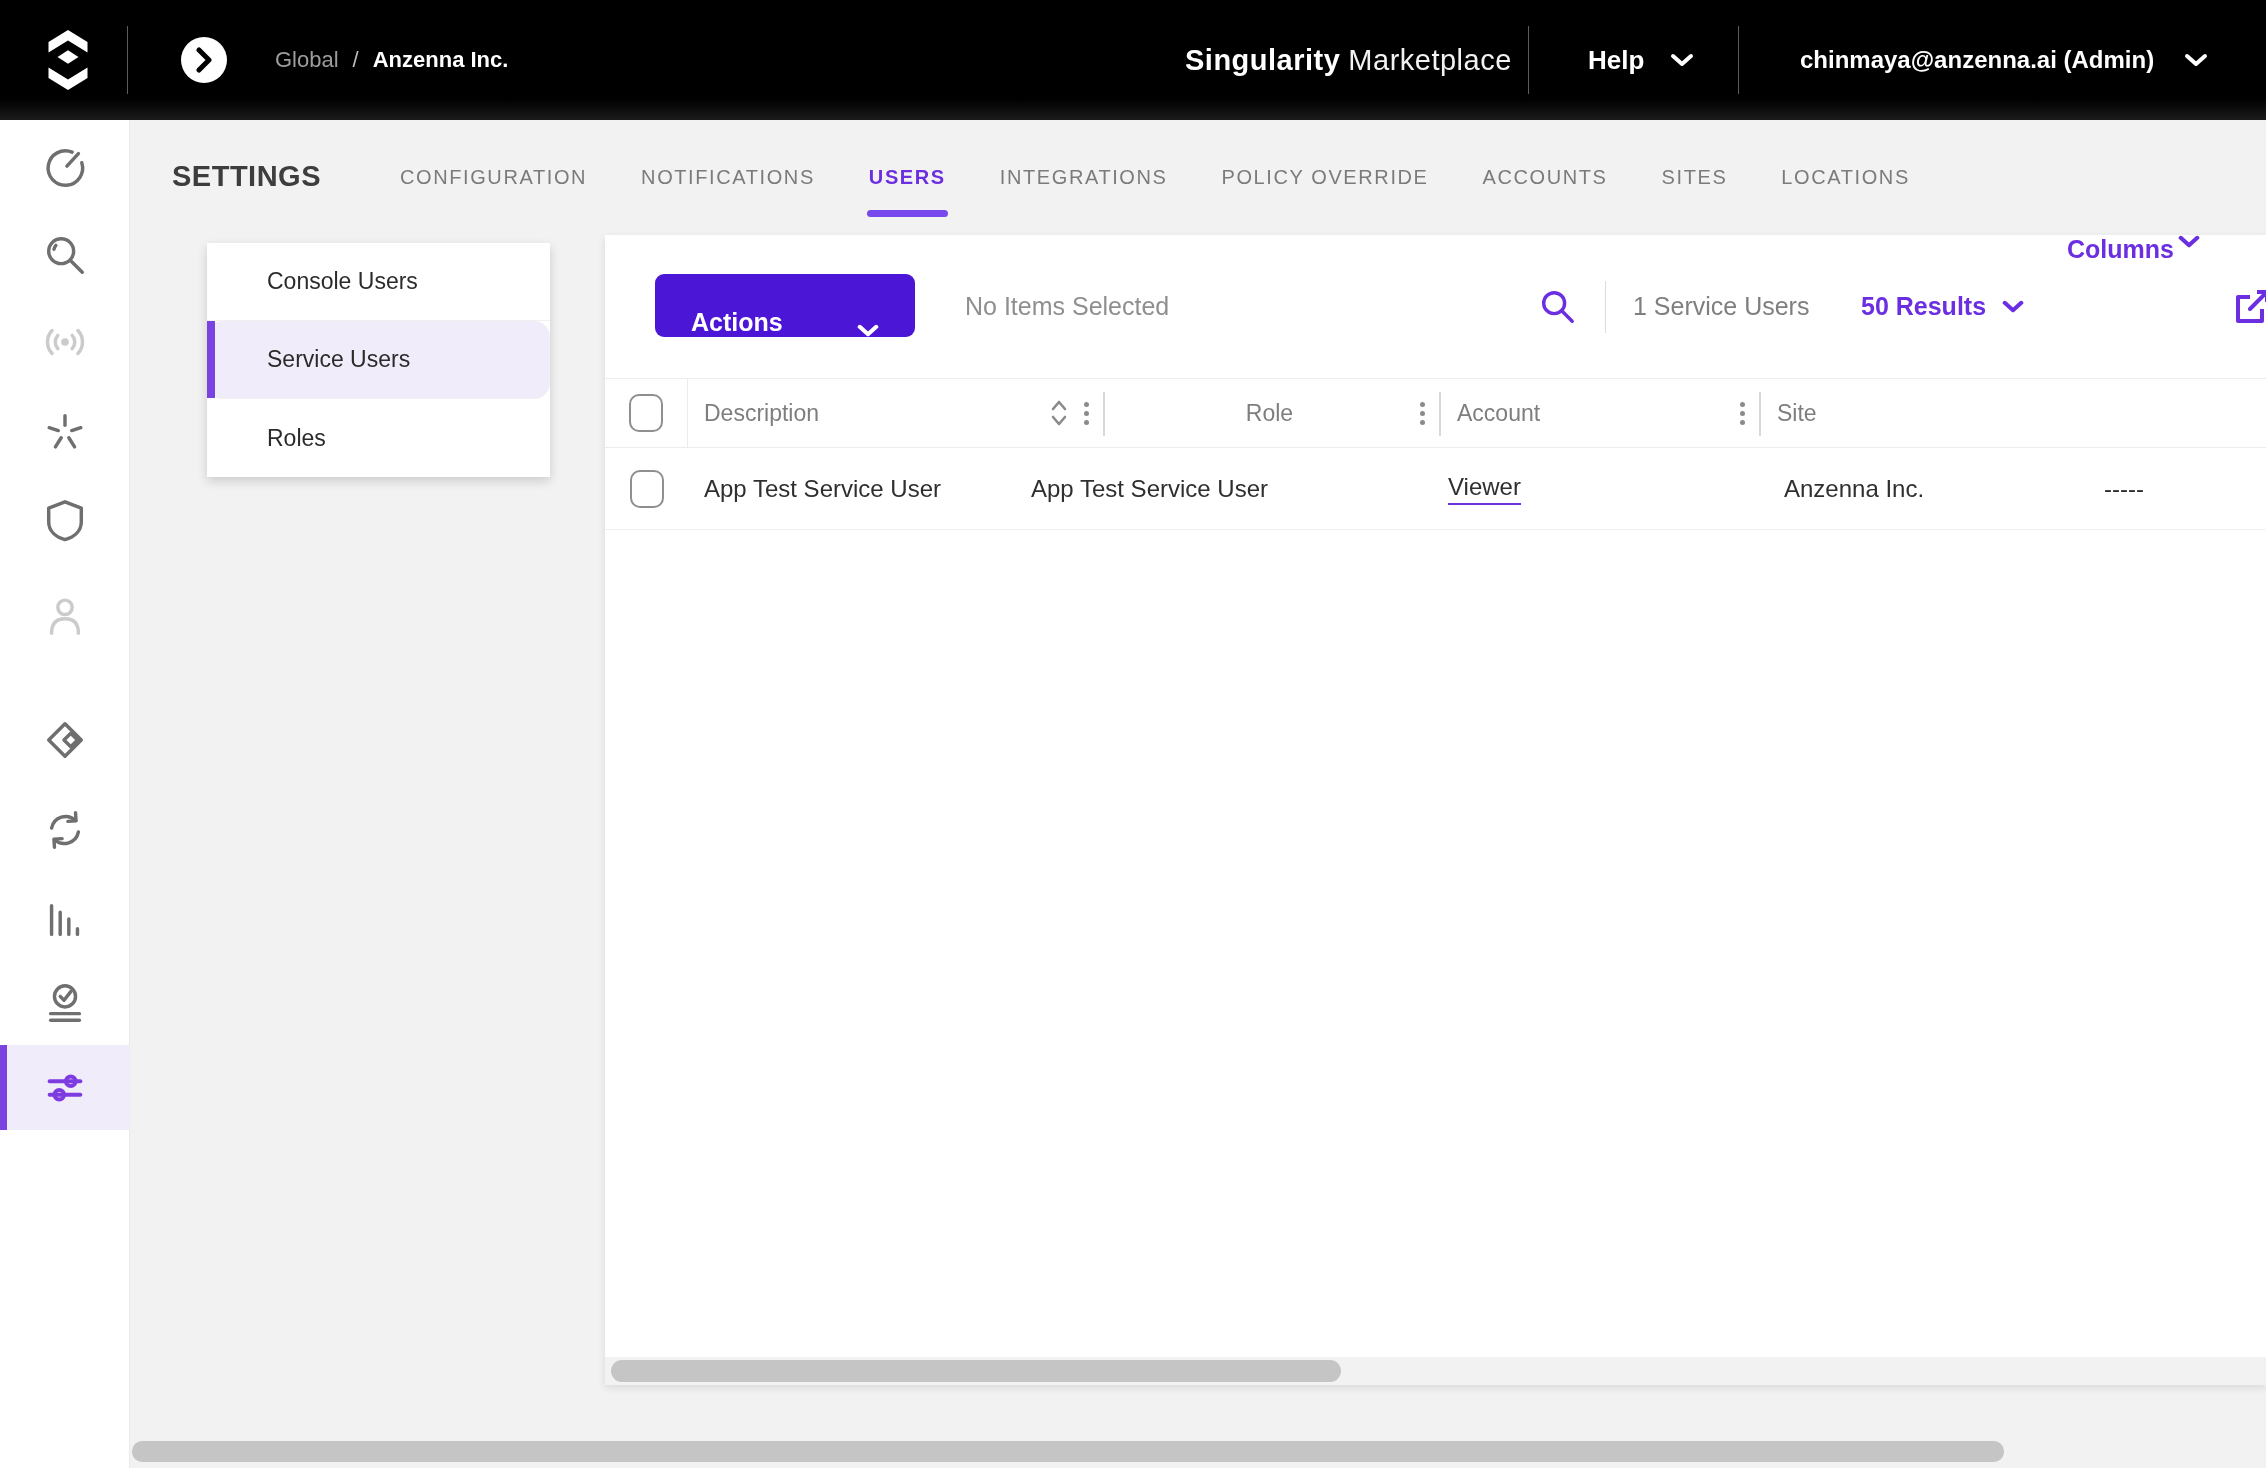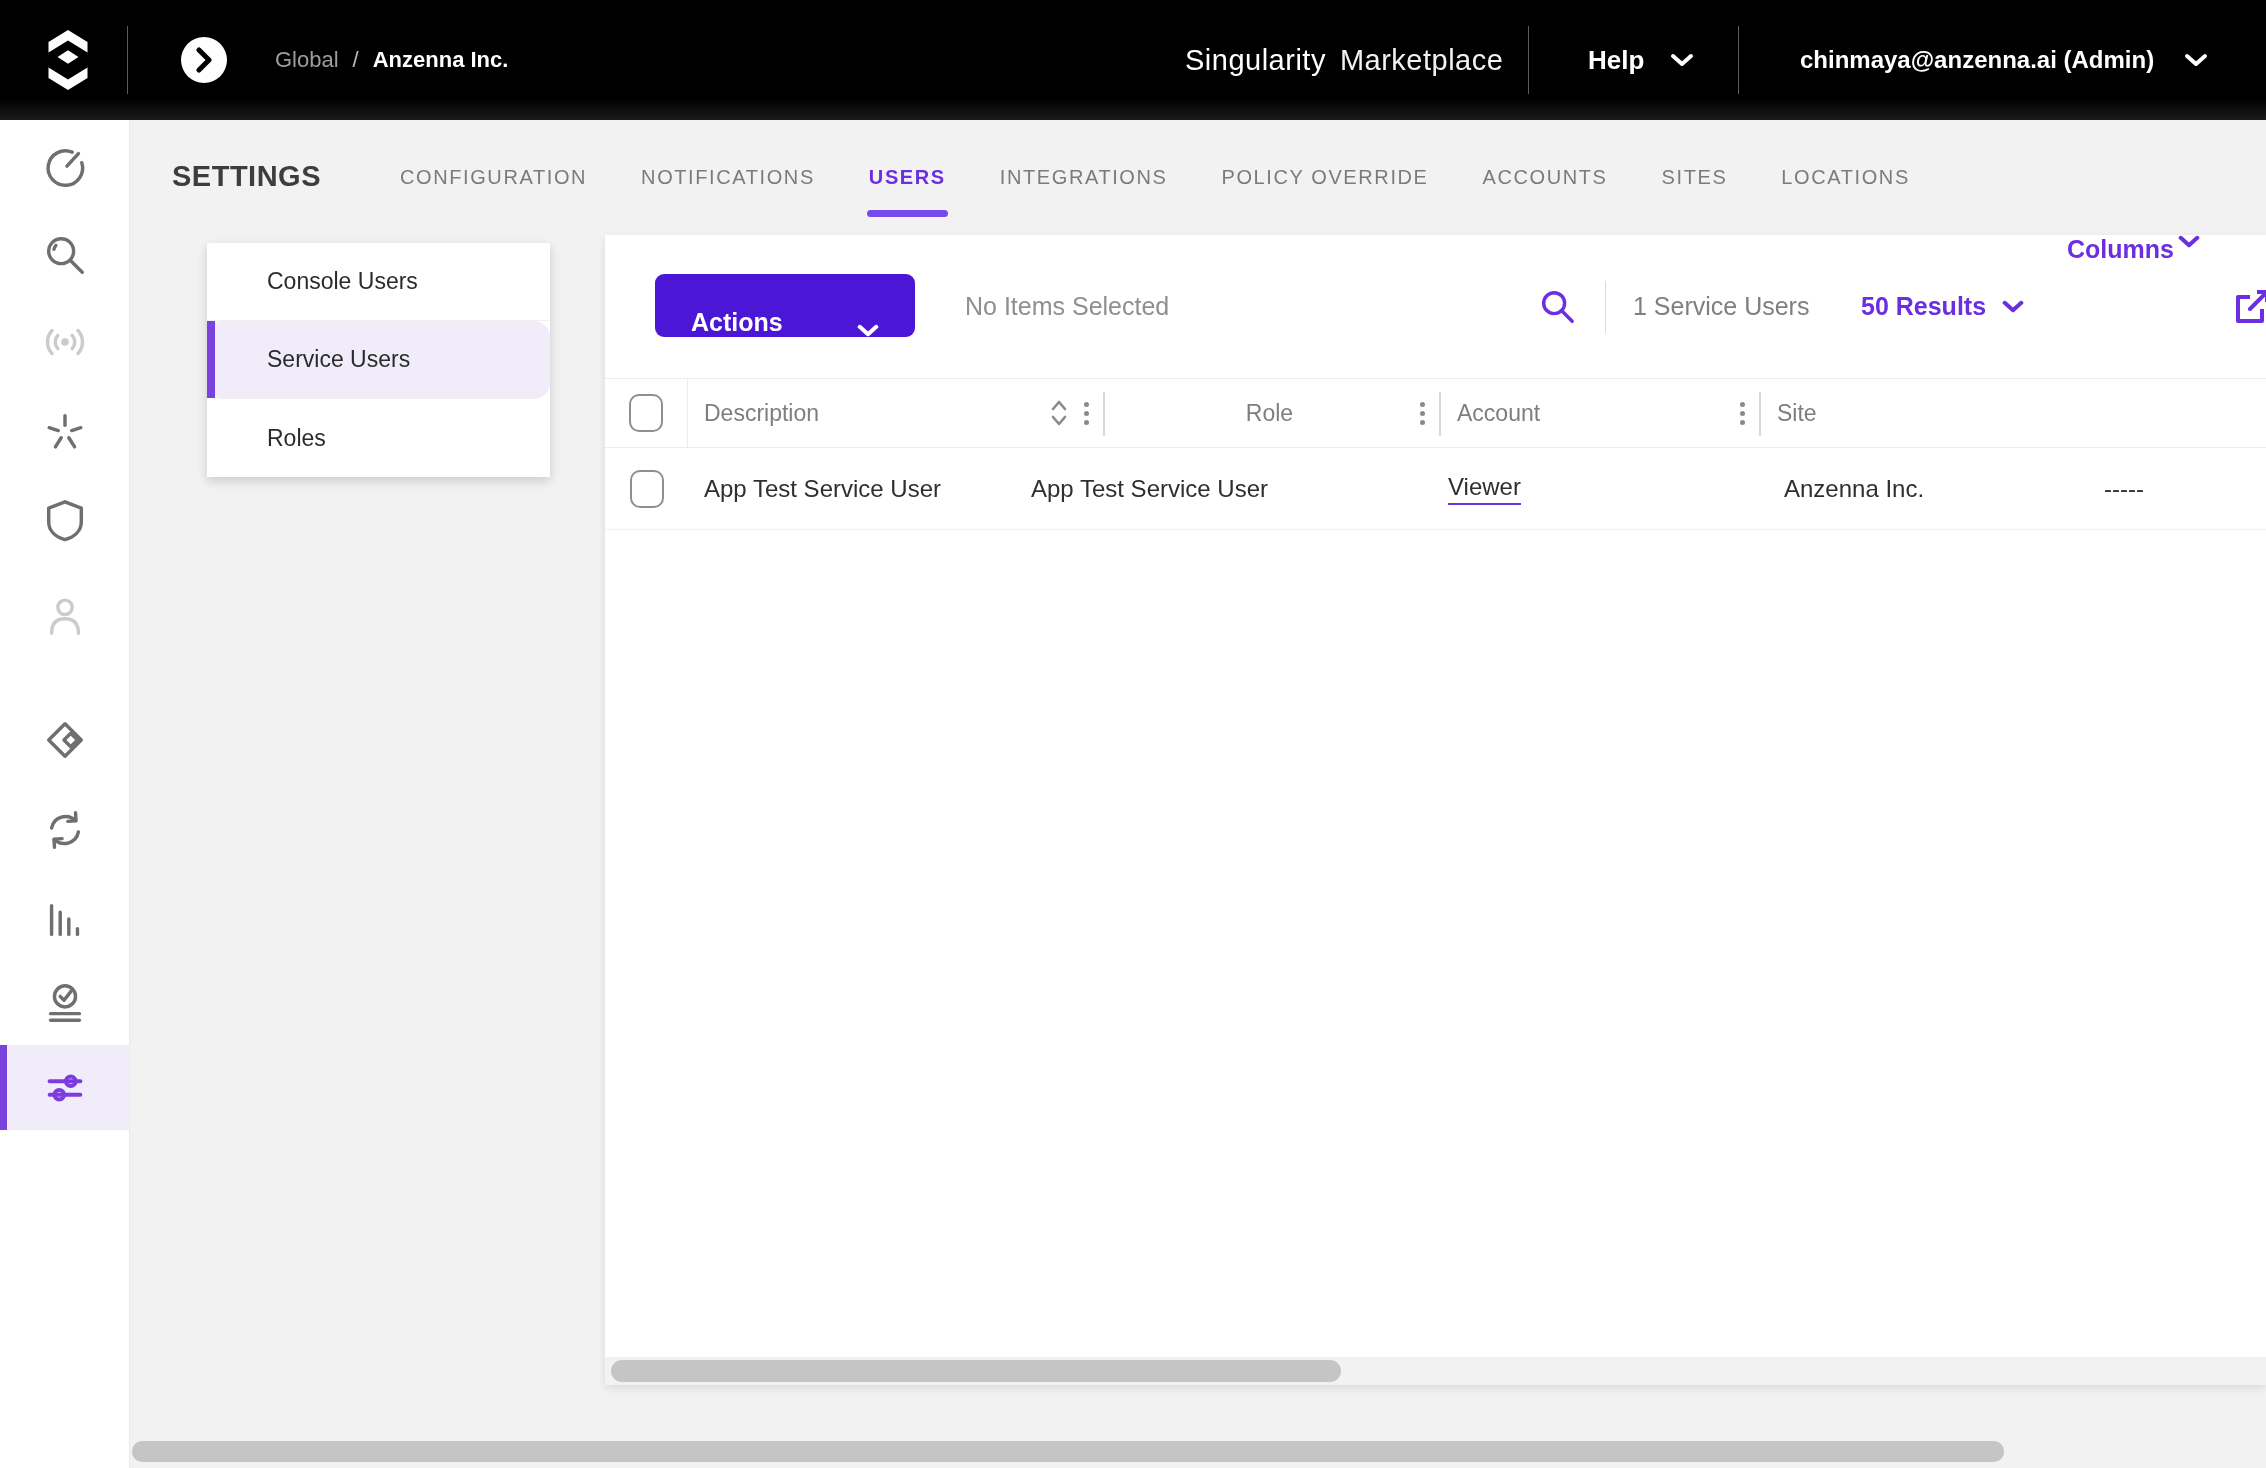--- a/index.html
+++ b/index.html
@@ -24,22 +24,22 @@
   .expand-btn {
     position: absolute; left: 181px; top: 37px; width: 46px; height: 46px;
     background: #fff; border-radius: 50%; border: none; cursor: pointer;
     display: flex; align-items: center; justify-content: center;
   }
   .breadcrumb { position: absolute; left: 275px; top: 0; height: 120px; display: flex; align-items: center; gap: 14px; font-size: 22px; }
   .crumb-root { color: #9d9d9d; }
   .crumb-sep { color: #bdbdbd; }
   .crumb-current { color: #fff; font-weight: bold; }
   .brand { position: absolute; left: 1185px; top: 0; height: 120px; display: flex; align-items: center; font-size: 29px; letter-spacing: 0.5px; }
-  .brand-bold { font-weight: normal; }
-  .brand-light { font-weight: normal; color: #f2f2f2; margin-left: 14px; }
+  .brand-bold { font-weight: bold; }
+  .brand-light { font-weight: normal; color: #f2f2f2; margin-left: 8px; }
   .help-menu { position: absolute; left: 1588px; top: 0; height: 120px; display: flex; align-items: center; gap: 26px; cursor: pointer; }
   .help-label { font-size: 26px; font-weight: bold; }
   .user-menu { position: absolute; left: 1800px; top: 0; height: 120px; display: flex; align-items: center; gap: 30px; cursor: pointer; }
   .user-label { font-size: 24px; font-weight: bold; }
   .chev-down-white { width: 24px; height: 14px; }
 
   
   .app-sidebar {
     position: absolute; top: 120px; left: 0; width: 130px; height: 1348px;
     background: #fff; border-right: 1px solid #e9e9e9;

